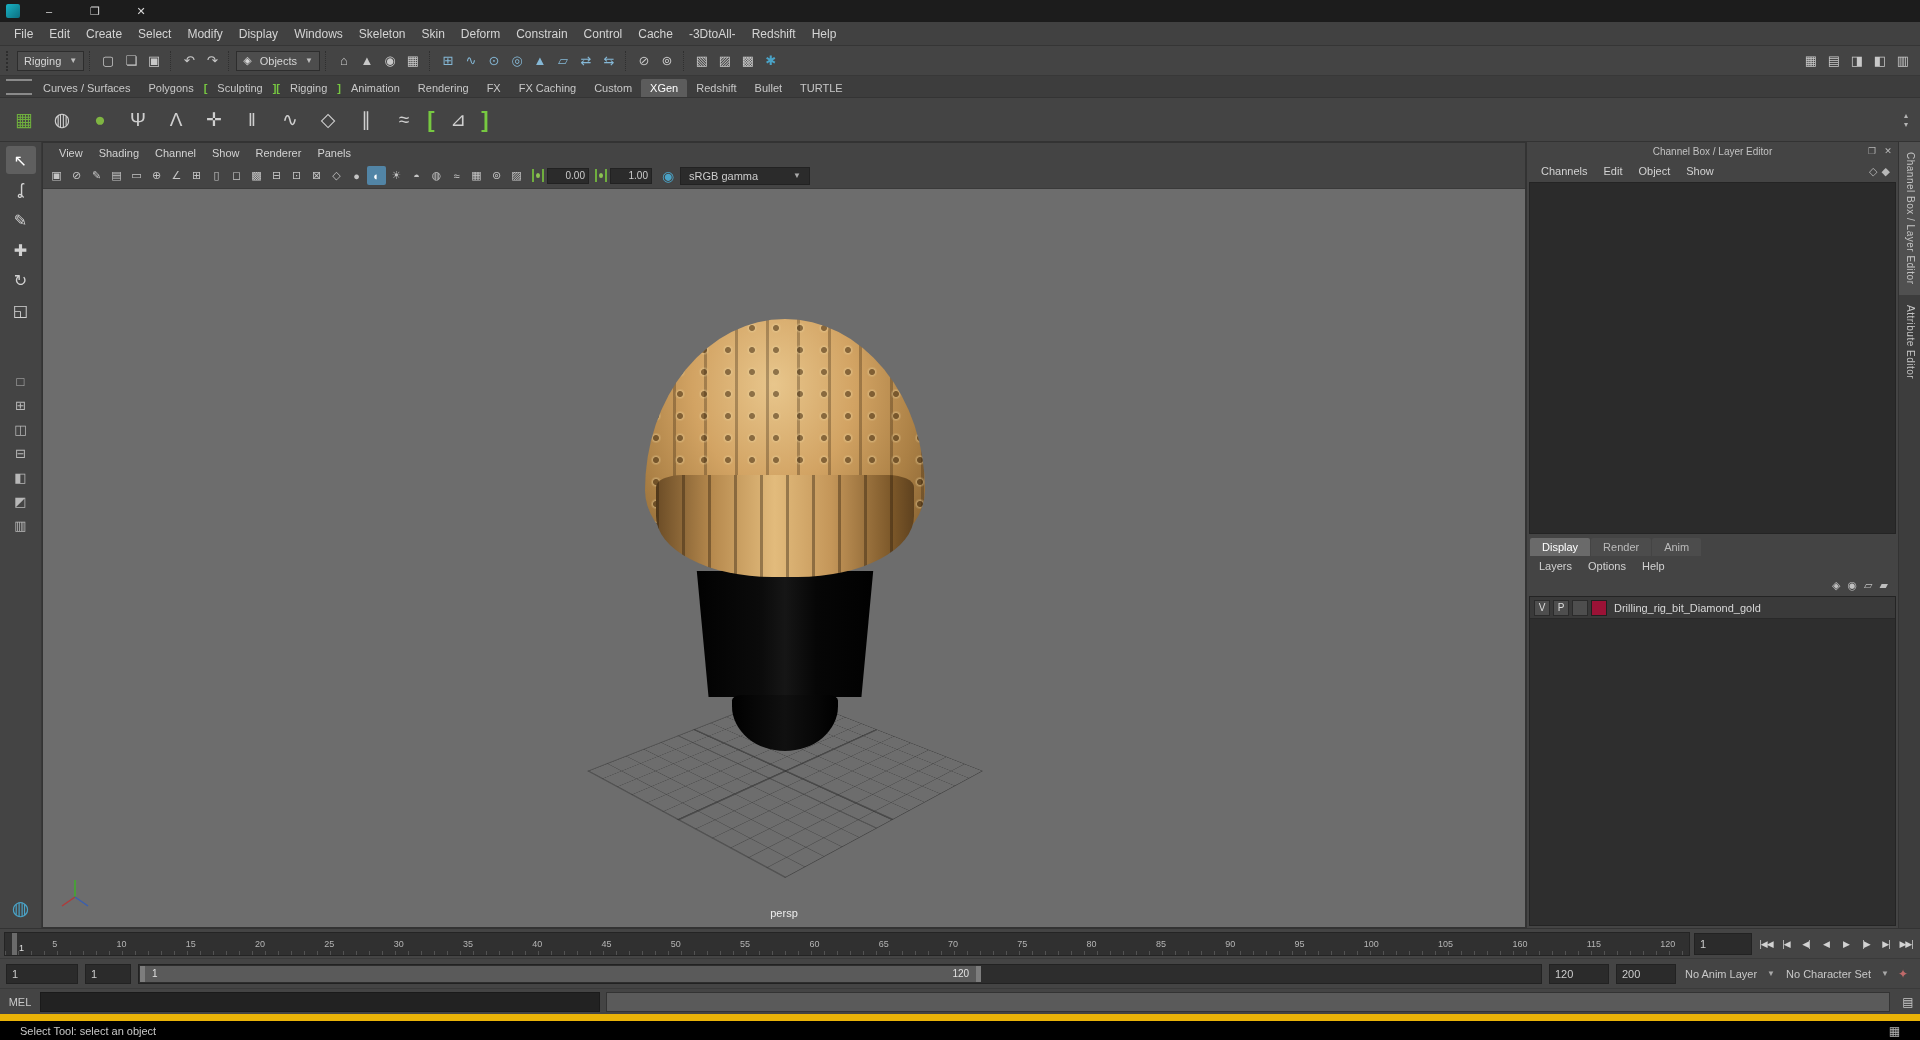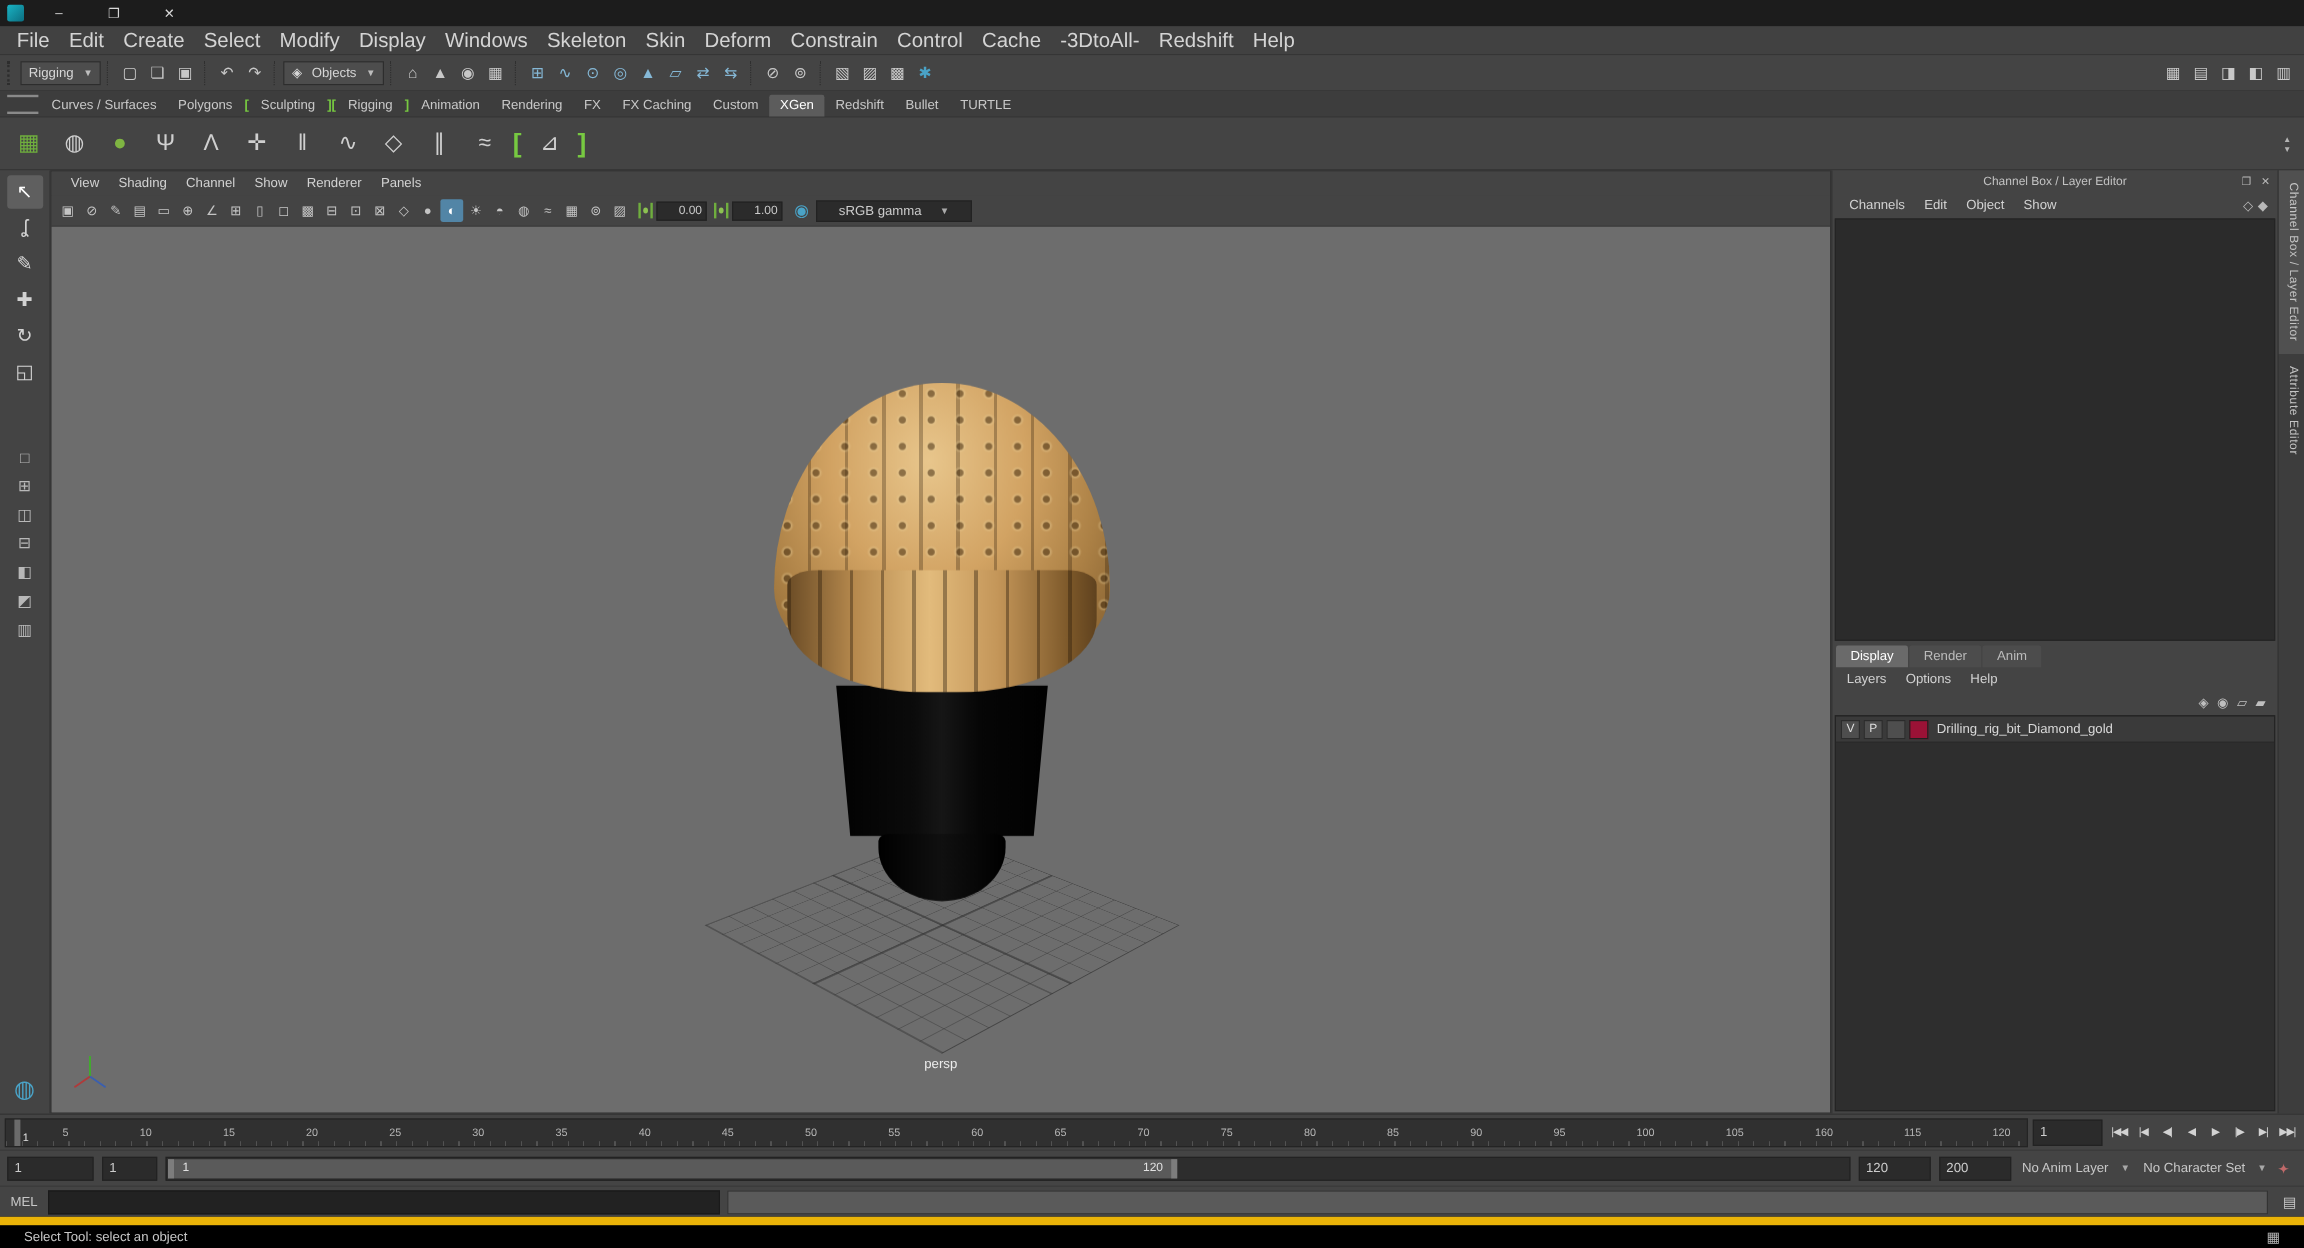--- a/index.html
+++ b/index.html
@@ -8,21 +8,21 @@
   #app { width:1920px; height:1040px; display:flex; flex-direction:column; background:#444; }
 
   
   .titlebar { height:22px; background:#1c1c1c; display:flex; align-items:center; flex:0 0 auto; }
   .maya-icon { width:14px; height:14px; margin:0 6px; border-radius:2px; background:linear-gradient(135deg,#19b3c4,#0c6e80); }
   .titlebar-title { flex:1; font-size:12px; color:#dcdcdc; white-space:nowrap; overflow:hidden; }
   .winbtn { width:46px; height:22px; display:flex; align-items:center; justify-content:center; font-size:11px; color:#d8d8d8; }
 
   
   .menubar { height:24px; background:#414141; display:flex; align-items:center; padding-left:6px; border-bottom:1px solid #353535; flex:0 0 auto; }
-  .menu-item { padding:0 8px; font-size:17px; color:#d4d4d4; line-height:24px; white-space:nowrap; }
+  .menu-item { padding:0 8px; font-size:12px; color:#d4d4d4; line-height:24px; white-space:nowrap; }
 
   
   .statusline { height:30px; background:#444; display:flex; align-items:center; padding:0 6px; border-bottom:1px solid #383838; flex:0 0 auto; }
   .grip { width:7px; height:20px; border-left:2px dotted #2d2d2d; margin:0 4px 0 0; }
   .divider { width:3px; height:20px; border-left:1px dotted #2f2f2f; margin:0 5px; }
   .combo { height:20px; background:#4d4d4d; border:1px solid #2d2d2d; display:flex; align-items:center; gap:8px; font-size:11px; color:#d6d6d6; padding:0 6px; }
   .combo .arrow { font-size:8px; color:#bdbdbd; }
   .icon-group { display:flex; align-items:center; gap:1px; }
   .icon-btn { width:22px; height:22px; display:flex; align-items:center; justify-content:center; font-size:13px; color:#c8c8c8; border-radius:2px; }
   .snap-group .icon-btn { color:#85b8d6; }
@@ -58,21 +58,21 @@
   .panel-menus { height:20px; background:#444; display:flex; align-items:center; padding-left:8px; }
   .panel-menu { font-size:11px; color:#d2d2d2; padding:0 8px; }
   .panel-toolbar { height:26px; background:#444; border-bottom:1px solid #3a3a3a; display:flex; align-items:center; padding:0 4px; }
   .pt-icons { display:flex; align-items:center; gap:1px; }
   .pt-icon { width:19px; height:19px; display:flex; align-items:center; justify-content:center; font-size:11px; color:#c4c4c4; border-radius:2px; }
   .pt-icon.active { background:#5285a6; color:#fff; }
   .bracket-icon { width:12px; height:13px; border-left:2px solid #6fae3e; border-right:2px solid #6fae3e; margin:0 3px 0 6px; position:relative; }
   .bracket-icon::after { content:""; position:absolute; left:2px; right:2px; top:4px; bottom:4px; background:#8cc152; border-radius:50%; }
   .pt-field { width:42px; height:16px; background:#2b2b2b; border:1px solid #222; font-size:10px; color:#ccc; display:flex; align-items:center; justify-content:flex-end; padding:0 3px; }
   .cm-icon { width:20px; height:19px; display:flex; align-items:center; justify-content:center; color:#4aa3c7; font-size:14px; margin-left:6px; }
-  .pt-dropdown { width:130px; height:18px; background:#2b2b2b; border:1px solid #222; font-size:11px; color:#ccc; display:flex; align-items:center; justify-content:space-between; padding:0 18px; margin-left:2px; }
+  .pt-dropdown { width:130px; height:18px; background:#2b2b2b; border:1px solid #222; font-size:11px; color:#ccc; display:flex; align-items:center; justify-content:space-between; padding:0 8px; margin-left:2px; }
   .pt-dropdown .arrow { font-size:8px; color:#aaa; }
 
   .viewport3d { flex:1; position:relative; background:#6d6d6d; overflow:hidden; }
   .grid-plane { position:absolute; left:602px; top:442px; width:280px; height:280px; z-index:1;
     background-image:
       linear-gradient(90deg, transparent calc(50% - 1px), rgba(42,42,42,.55) calc(50% - 1px), rgba(42,42,42,.55) calc(50% + 1px), transparent calc(50% + 1px)),
       linear-gradient(0deg, transparent calc(50% - 1px), rgba(42,42,42,.55) calc(50% - 1px), rgba(42,42,42,.55) calc(50% + 1px), transparent calc(50% + 1px)),
       repeating-linear-gradient(90deg, rgba(58,58,58,.5) 0 1px, transparent 1px 23.3px),
       repeating-linear-gradient(0deg, rgba(58,58,58,.5) 0 1px, transparent 1px 23.3px);
     border:1px solid rgba(58,58,58,.55);
@@ -89,21 +89,21 @@
     border-radius:10% 10% 45% 45% / 12% 12% 60% 60%;
     background-image:
       repeating-linear-gradient(90deg, rgba(38,24,9,.38) 0 3px, transparent 3px 26px),
       linear-gradient(90deg,#6b4c26 0%,#b78a4e 22%,#e2bb7c 46%,#c49659 68%,#7a5628 92%,#5f421f 100%); }
   .bit-body { position:absolute; left:52px; top:252px; width:196px; height:126px;
     background:linear-gradient(90deg,#000 0%,#0b0b0b 38%,#161616 50%,#060606 66%,#000 100%);
     clip-path:polygon(5% 0,95% 0,89% 100%,11% 100%); }
   .bit-neck { position:absolute; left:97px; top:376px; width:106px; height:56px;
     background:linear-gradient(90deg,#000,#101010 50%,#000);
     border-radius:8% 8% 50% 50% / 10% 10% 80% 80%; }
-  .persp-label { position:absolute; left:50%; bottom:34px; transform:translateX(-50%); font-size:11px; color:#ededed; z-index:3; }
+  .persp-label { position:absolute; left:50%; bottom:8px; transform:translateX(-50%); font-size:11px; color:#ededed; z-index:3; }
   .axis-gizmo { position:absolute; left:14px; bottom:16px; z-index:3; }
 
   
   .channelbox { width:372px; background:#444; border-left:1px solid #333; display:flex; flex-direction:column; }
   .cb-header { height:18px; position:relative; display:flex; align-items:center; justify-content:center; font-size:10px; color:#c2c2c2; }
   .cb-header-icons { position:absolute; right:2px; top:1px; display:flex; }
   .cb-hicon { width:16px; height:16px; display:flex; align-items:center; justify-content:center; font-size:9px; color:#b8b8b8; }
   .cb-menus { height:22px; display:flex; align-items:center; padding-left:6px; }
   .cb-menu { font-size:11px; color:#d2d2d2; padding:0 8px; }
   .cb-menu-icons { margin-left:auto; display:flex; gap:4px; margin-right:8px; }

